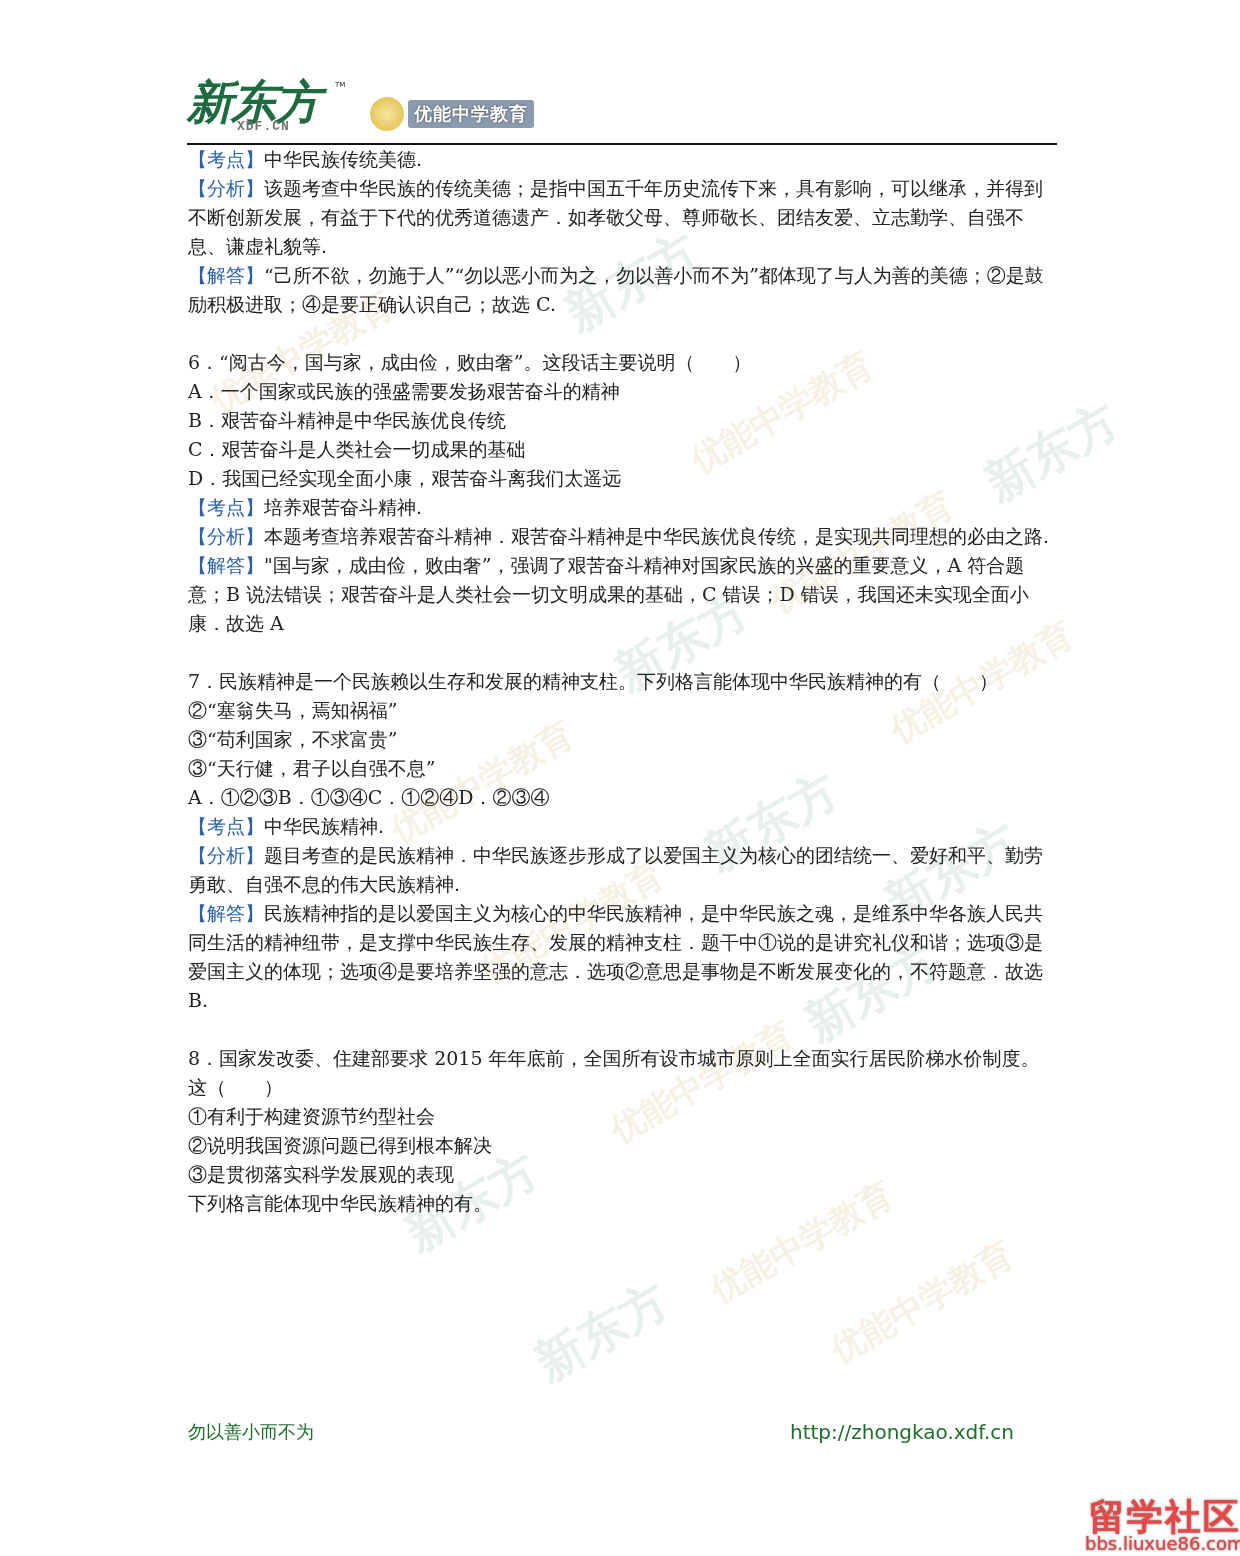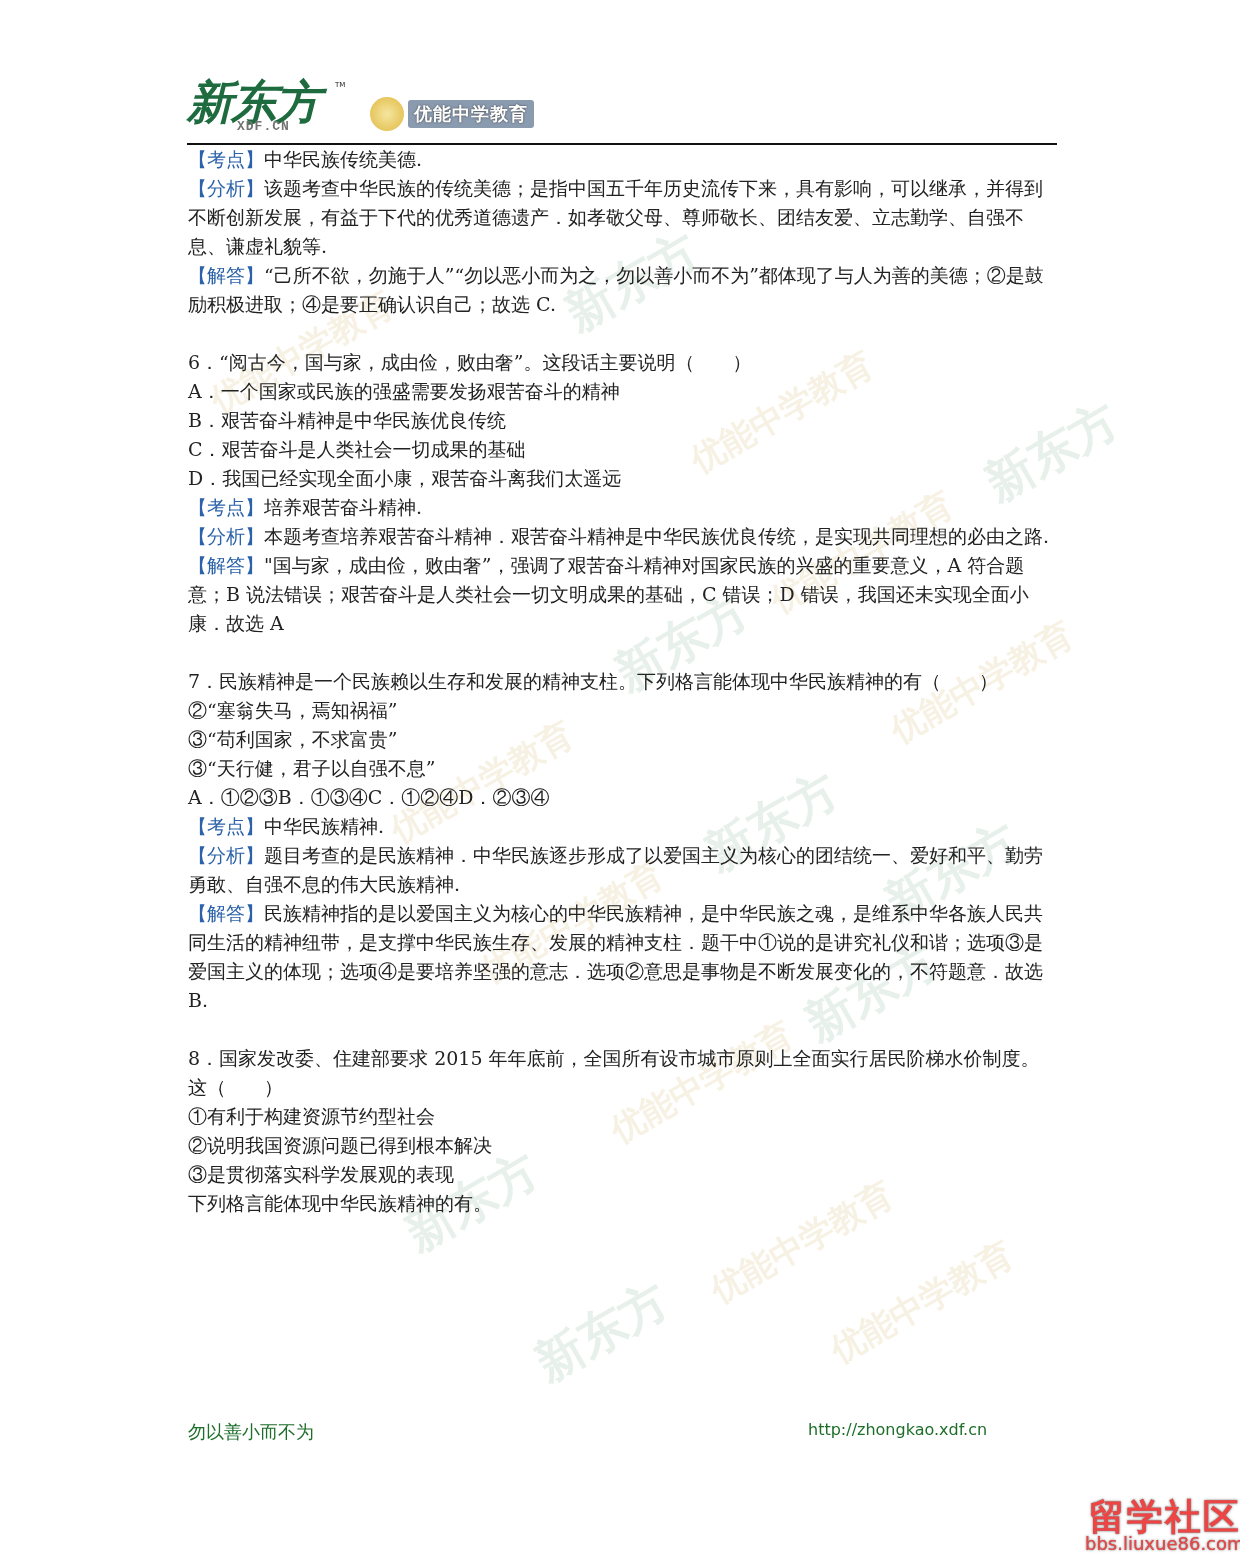--- a/index.html
+++ b/index.html
@@ -13,21 +13,21 @@
   .logo-xdf .tm{position:absolute;left:148px;top:2px;font-size:7px;font-family:"DejaVu Sans",sans-serif;text-align:center;}
   .logo-yn{position:absolute;left:183px;top:22px;display:flex;align-items:center;}
   .logo-yn .circle{width:34px;height:34px;border-radius:50%;background:radial-gradient(circle,#f5e6a0,#e0b840);margin-right:4px;}
   .logo-yn .txt{font-family:"DejaVu Sans",sans-serif;font-weight:bold;font-size:18px;color:#fff;background:#8a9bb0;padding:2px 6px;border-radius:3px;letter-spacing:1px;text-shadow:0 0 2px #333;}
   .hr{position:absolute;left:187px;top:143px;width:870px;height:2px;background:#111;}
   .content{position:absolute;left:188px;top:145px;width:868px;font-size:19px;line-height:29px;}
   .content p{margin:0;}
   .tag{color:#2b62a9;}
   .gap{height:29px;}
   .footer-left{position:absolute;left:188px;top:1420px;font-family:"DejaVu Sans",sans-serif;font-size:18px;color:#1e6e2a;}
-  .footer-right{position:absolute;left:808px;top:1420px;font-family:"DejaVu Sans",sans-serif;font-size:16px;color:#1e6e2a;}
+  .footer-right{position:absolute;left:790px;top:1420px;font-family:"DejaVu Sans",sans-serif;font-size:20px;color:#1e6e2a;}
   .corner-wm{position:absolute;left:1085px;top:1498px;text-align:center;color:#ef4444;text-shadow:0 0 3px #888,0 0 1px #666;font-family:"DejaVu Sans",sans-serif;}
   .corner-wm .big{font-size:36px;font-weight:bold;letter-spacing:2px;line-height:38px;}
   .corner-wm .small{font-size:18px;line-height:16px;}
 </style>
 </head>
 <body>
 
 <div class="wm" style="left:560px;top:250px;">新东方</div>
 <div class="wm2" style="left:200px;top:330px;">优能中学教育</div>
 <div class="wm2" style="left:680px;top:390px;">优能中学教育</div>

